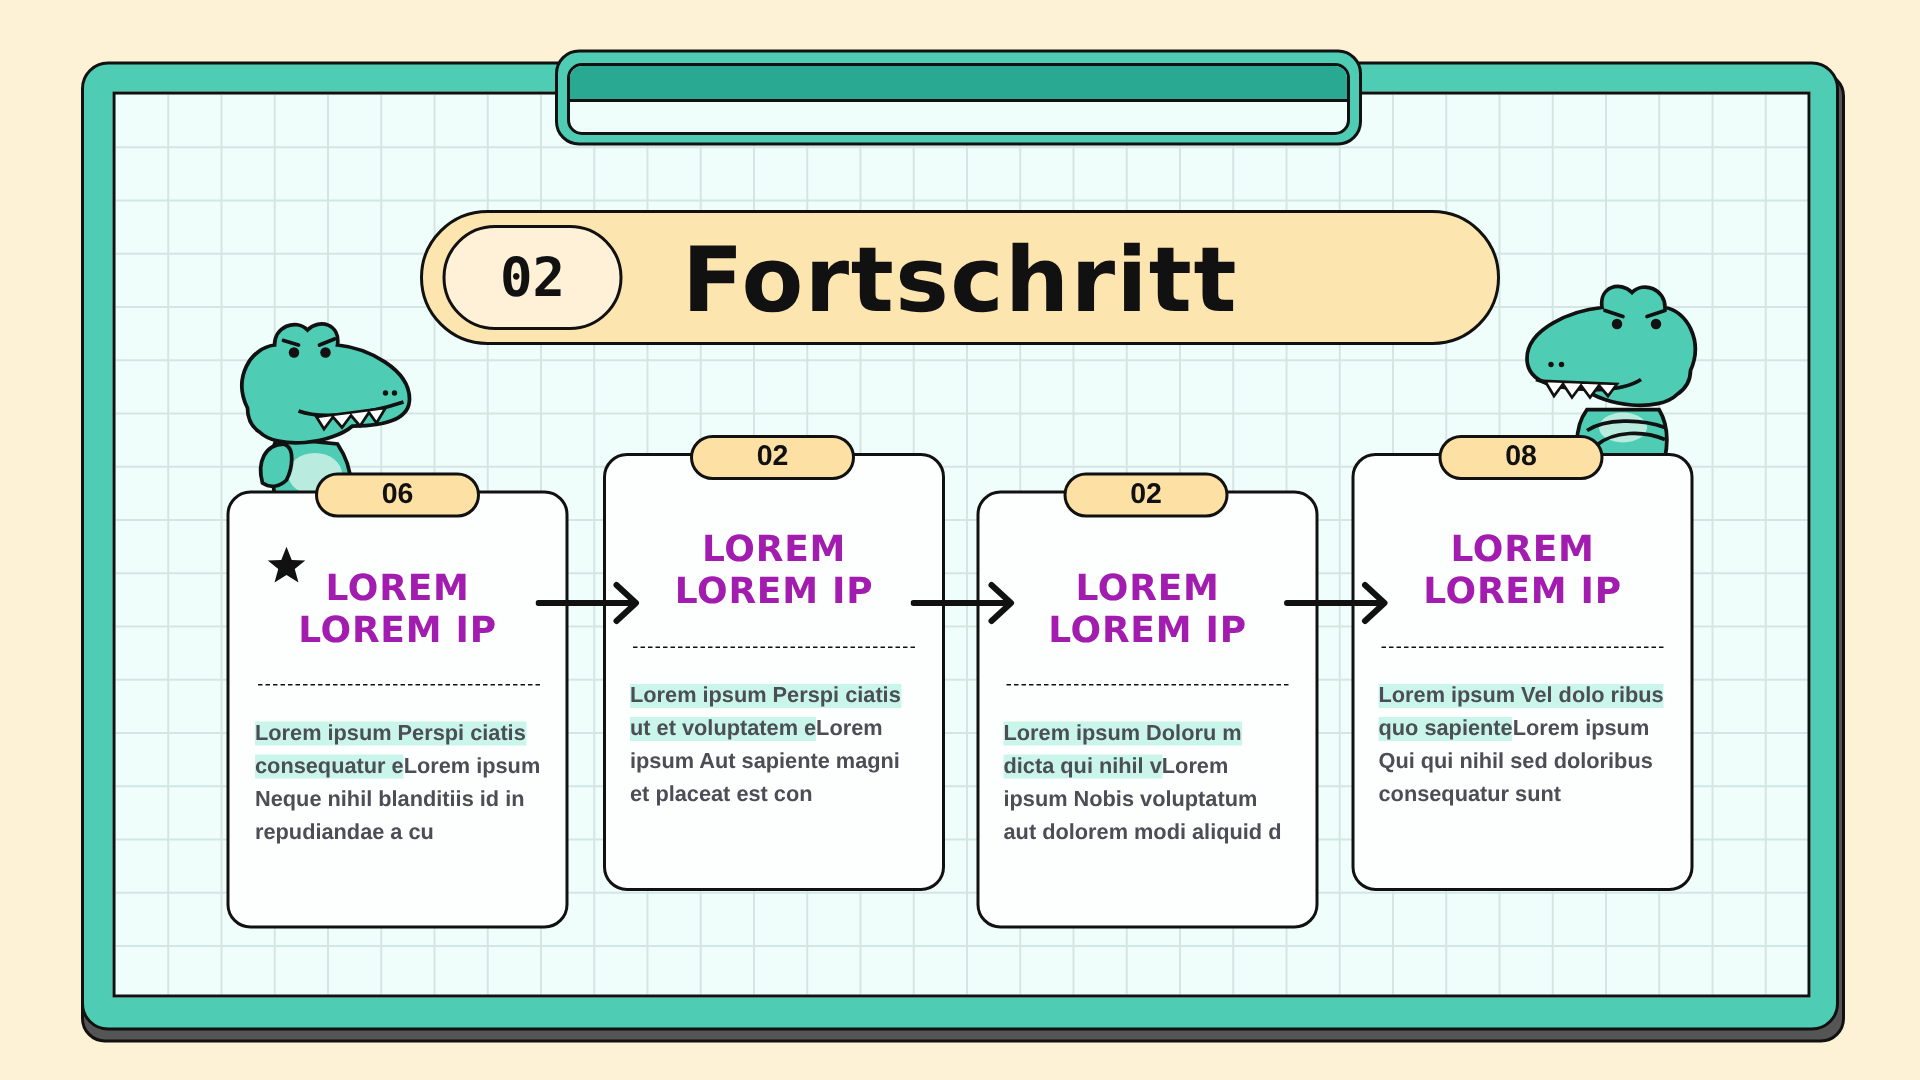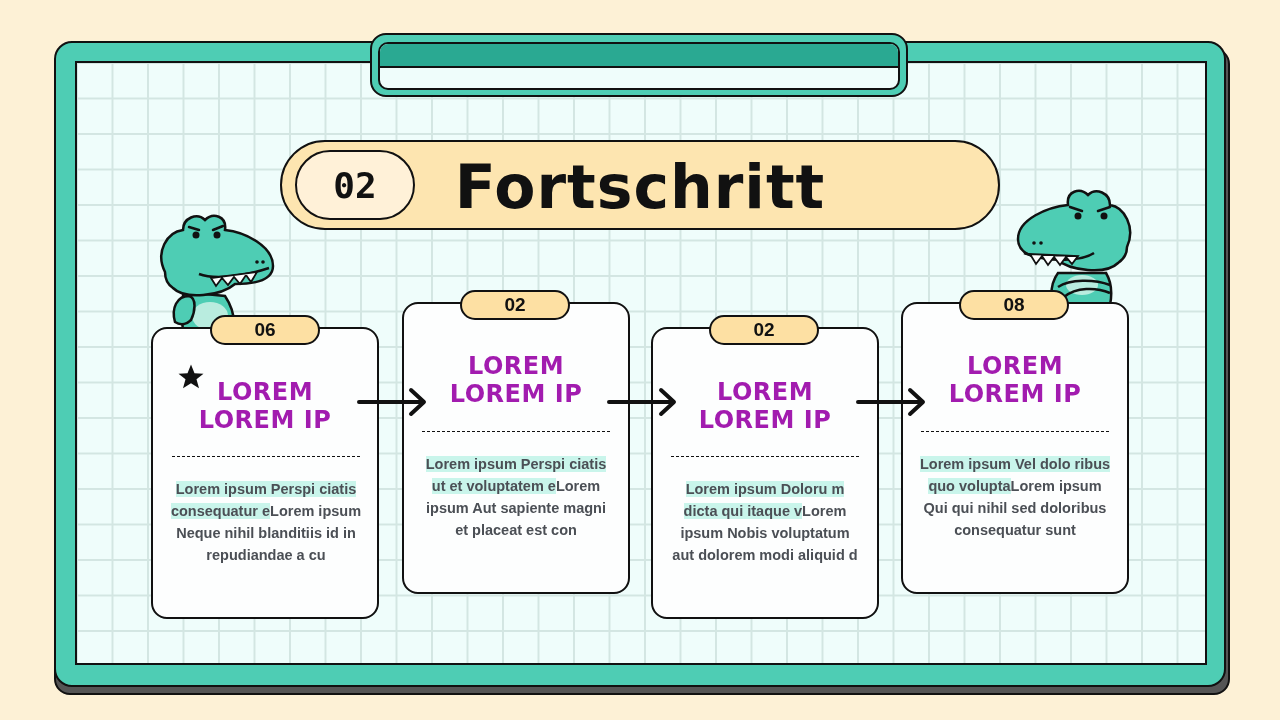--- a/index.html
+++ b/index.html
@@ -71,21 +71,21 @@
   }
   .card-title {
     position: absolute; left: 0; right: 0; text-align: center;
     font-family: "DejaVu Sans", sans-serif; font-weight: bold; font-size: 24px;
     line-height: 28px; color: #a21caf; letter-spacing: 0.5px;
   }
   .divider {
     position: absolute; left: 18px; right: 18px; border-top: 1.5px dashed #111;
   }
   .card-body {
-    position: absolute; left: 14px; right: 14px; text-align: center;
+    position: absolute; left: 14px; right: 14px; text-align: left;
     font-family: "Liberation Sans", sans-serif; font-weight: bold; font-size: 14.5px;
     line-height: 22px; color: #4b4f55;
   }
   .card-body .hl { background: #c9f5eb; }
   .arrow { position: absolute; width: 72px; height: 30px; }
   .star { position: absolute; left: 176px; top: 362px; width: 30px; height: 30px; }
   .croc { position: absolute; }
 </style>
 </head>
 <body>
@@ -157,32 +157,32 @@
 </div>
 
 <div class="card" style="left:651px; top:327px;"></div>
 <div class="tag" style="left:709px; top:315px;">02</div>
 <div class="card-title" style="left:651px; width:228px; top:378px;">
   <div>LOREM</div>
   <div>LOREM IP</div>
 </div>
 <div class="divider" style="left:671px; width:188px; top:456px;"></div>
 <div class="card-body" style="left:669px; width:192px; top:478px;">
-  <span class="hl">Lorem ipsum Doloru m dicta qui itaque v</span><span>Lorem ipsum Nobis voluptatum aut dolorem modi aliquid d</span>
+  <span class="hl">Lorem ipsum Doloru m dicta qui nihil v</span><span>Lorem ipsum Nobis voluptatum aut dolorem modi aliquid d</span>
 </div>
 
 <div class="card" style="left:901px; top:302px;"></div>
 <div class="tag" style="left:959px; top:290px;">08</div>
 <div class="card-title" style="left:901px; width:228px; top:352px;">
   <div>LOREM</div>
   <div>LOREM IP</div>
 </div>
 <div class="divider" style="left:921px; width:188px; top:431px;"></div>
 <div class="card-body" style="left:919px; width:192px; top:453px;">
-  <span class="hl">Lorem ipsum Vel dolo ribus quo volupta</span><span>Lorem ipsum Qui qui nihil sed doloribus consequatur sunt</span>
+  <span class="hl">Lorem ipsum Vel dolo ribus quo sapiente</span><span>Lorem ipsum Qui qui nihil sed doloribus consequatur sunt</span>
 </div>
 
 <svg class="arrow" style="left:357px; top:387px;" viewBox="0 0 72 30">
     <path d="M2 15 L66 15 M54 3 L67 15 L54 27" fill="none" stroke="#111" stroke-width="4" stroke-linecap="round" stroke-linejoin="round"></path>
   </svg>
 <svg class="arrow" style="left:607px; top:387px;" viewBox="0 0 72 30">
     <path d="M2 15 L66 15 M54 3 L67 15 L54 27" fill="none" stroke="#111" stroke-width="4" stroke-linecap="round" stroke-linejoin="round"></path>
   </svg>
 <svg class="arrow" style="left:856px; top:387px;" viewBox="0 0 72 30">
     <path d="M2 15 L66 15 M54 3 L67 15 L54 27" fill="none" stroke="#111" stroke-width="4" stroke-linecap="round" stroke-linejoin="round"></path>

